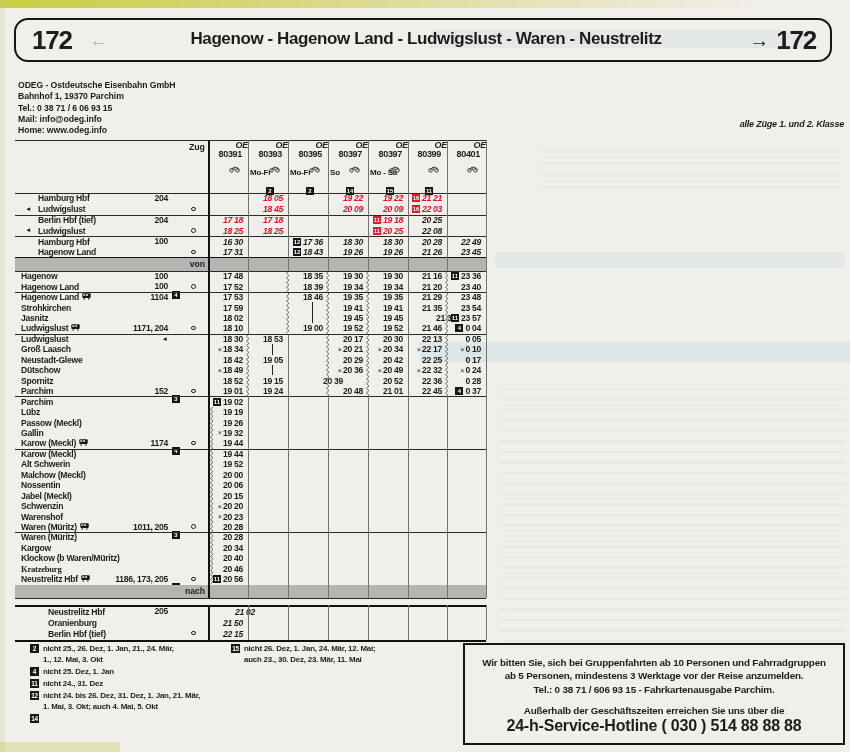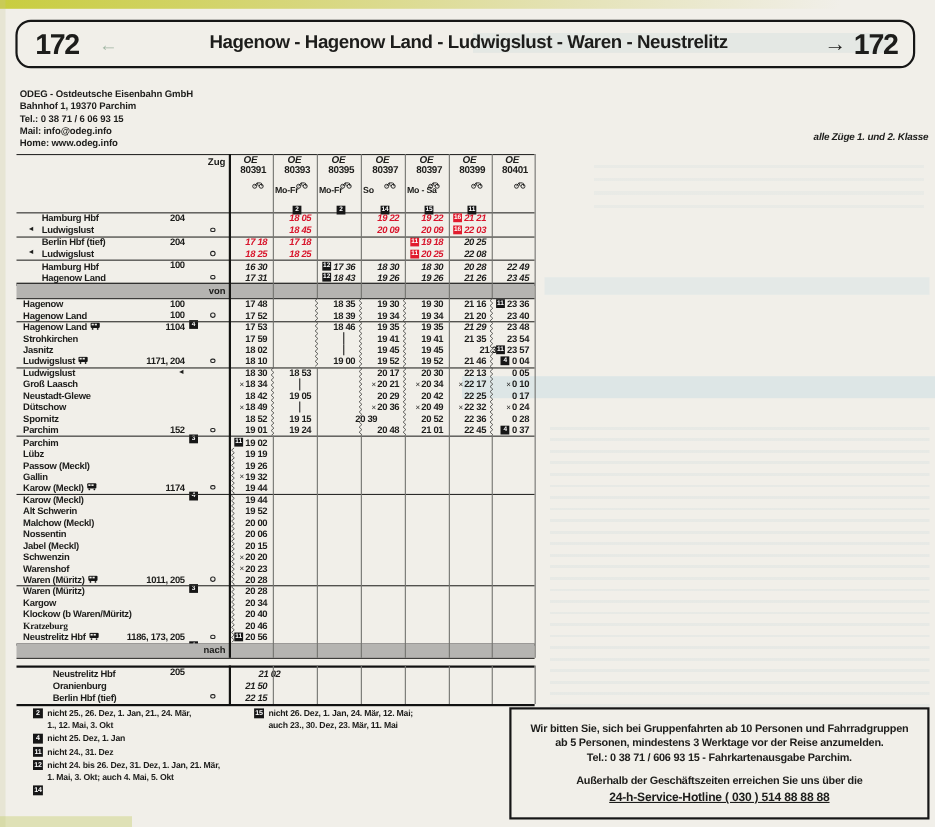--- a/index.html
+++ b/index.html
@@ -42,35 +42,35 @@
   .fnbox{display:inline-flex;align-items:center;justify-content:center;flex:none;
     width:8px;height:8px;background:#161616;color:#fff;font-size:5.9px;font-weight:700;margin-right:2px;}
   .fnbox.redbox{background:#e11b2d;}
   .station{position:absolute;display:flex;align-items:center;gap:3px;font-size:8.6px;font-weight:700;
     letter-spacing:-0.25px;white-space:nowrap;}
   .kbs{position:absolute;text-align:right;font-size:8.6px;font-weight:700;letter-spacing:-0.3px;white-space:nowrap;}
   .circ{position:absolute;width:4.6px;height:4.6px;border:1px solid #222;border-radius:50%;box-sizing:border-box;}
   .arrowL{position:absolute;font-size:6.5px;}
   .pipe{position:absolute;width:1px;background:#222;}
   .colhead{position:absolute;}
-  .ch-oe{position:absolute;right:14px;top:0;font-size:9px;font-weight:700;font-style:italic;letter-spacing:-0.2px;}
+  .ch-oe{position:absolute;right:0;top:0;font-size:9px;font-weight:700;font-style:italic;letter-spacing:-0.2px;}
   .ch-train{position:absolute;right:6px;top:9px;font-size:9px;font-weight:700;letter-spacing:-0.3px;}
   .ch-bike{position:absolute;right:8px;top:19px;}
   .ch-days{position:absolute;left:2px;top:28px;font-size:8px;font-weight:700;letter-spacing:-0.2px;}
   .ch-note{position:absolute;right:12px;top:39px;}
   .zug{position:absolute;left:140px;top:2px;width:50px;text-align:right;font-size:8.8px;font-weight:700;}
   
   .fncol{position:absolute;top:643px;font-size:7.9px;font-weight:700;line-height:11px;letter-spacing:-0.2px;}
   .fnentry{display:flex;margin-bottom:1px;}
   .fnentry .fnbox{width:9px;height:9px;font-size:6.4px;margin-right:4px;margin-top:1px;}
   .fnentry .txt{white-space:pre-line;}
   .service{position:absolute;left:463px;top:643px;width:382px;height:102px;border:2px solid #161616;
     box-sizing:border-box;display:flex;flex-direction:column;align-items:center;justify-content:center;
     text-align:center;font-size:9.9px;font-weight:700;line-height:13.6px;letter-spacing:-0.2px;}
-  .service .hot{font-size:11px;margin-top:1px;text-decoration:underline;}
+  .service .hot{font-size:16px;margin-top:1px;}
   .service .gap{height:8px;}
 </style>
 </head>
 <body>
 
 <div class="page">
   <div class="edge-top"></div>
   <div class="edge-left"></div>
   <div class="edge-bottom"></div>
 
@@ -363,21 +363,21 @@
       </div>
       <div class="cell" style="left: 273px; top: 151.9px; width: 40px; height: 10.45px;">
         <span class="t">18 46</span>
       </div>
       <div class="cell" style="left: 313px; top: 151.9px; width: 40px; height: 10.45px;">
         <span class="t">19 35</span>
       </div>
       <div class="cell" style="left: 353px; top: 151.9px; width: 40px; height: 10.45px;">
         <span class="t">19 35</span>
       </div>
-      <div class="cell" style="left: 393px; top: 151.9px; width: 39px; height: 10.45px; font-style: italic;">
+      <div class="cell" style="left: 393px; top: 151.9px; width: 39px; height: 10.45px;">
         <span class="t">21 29</span>
       </div>
       <div class="cell" style="left: 432px; top: 151.9px; width: 39px; height: 10.45px;">
         <span class="t">23 48</span>
       </div>
       <div class="station" style="left: 6px; top: 162.35px; height: 10.45px;">
         <span>Strohkirchen</span>
       </div>
       <div class="cell" style="left: 193px; top: 162.35px; width: 40px; height: 10.45px;">
         <span class="t">17 59</span>

